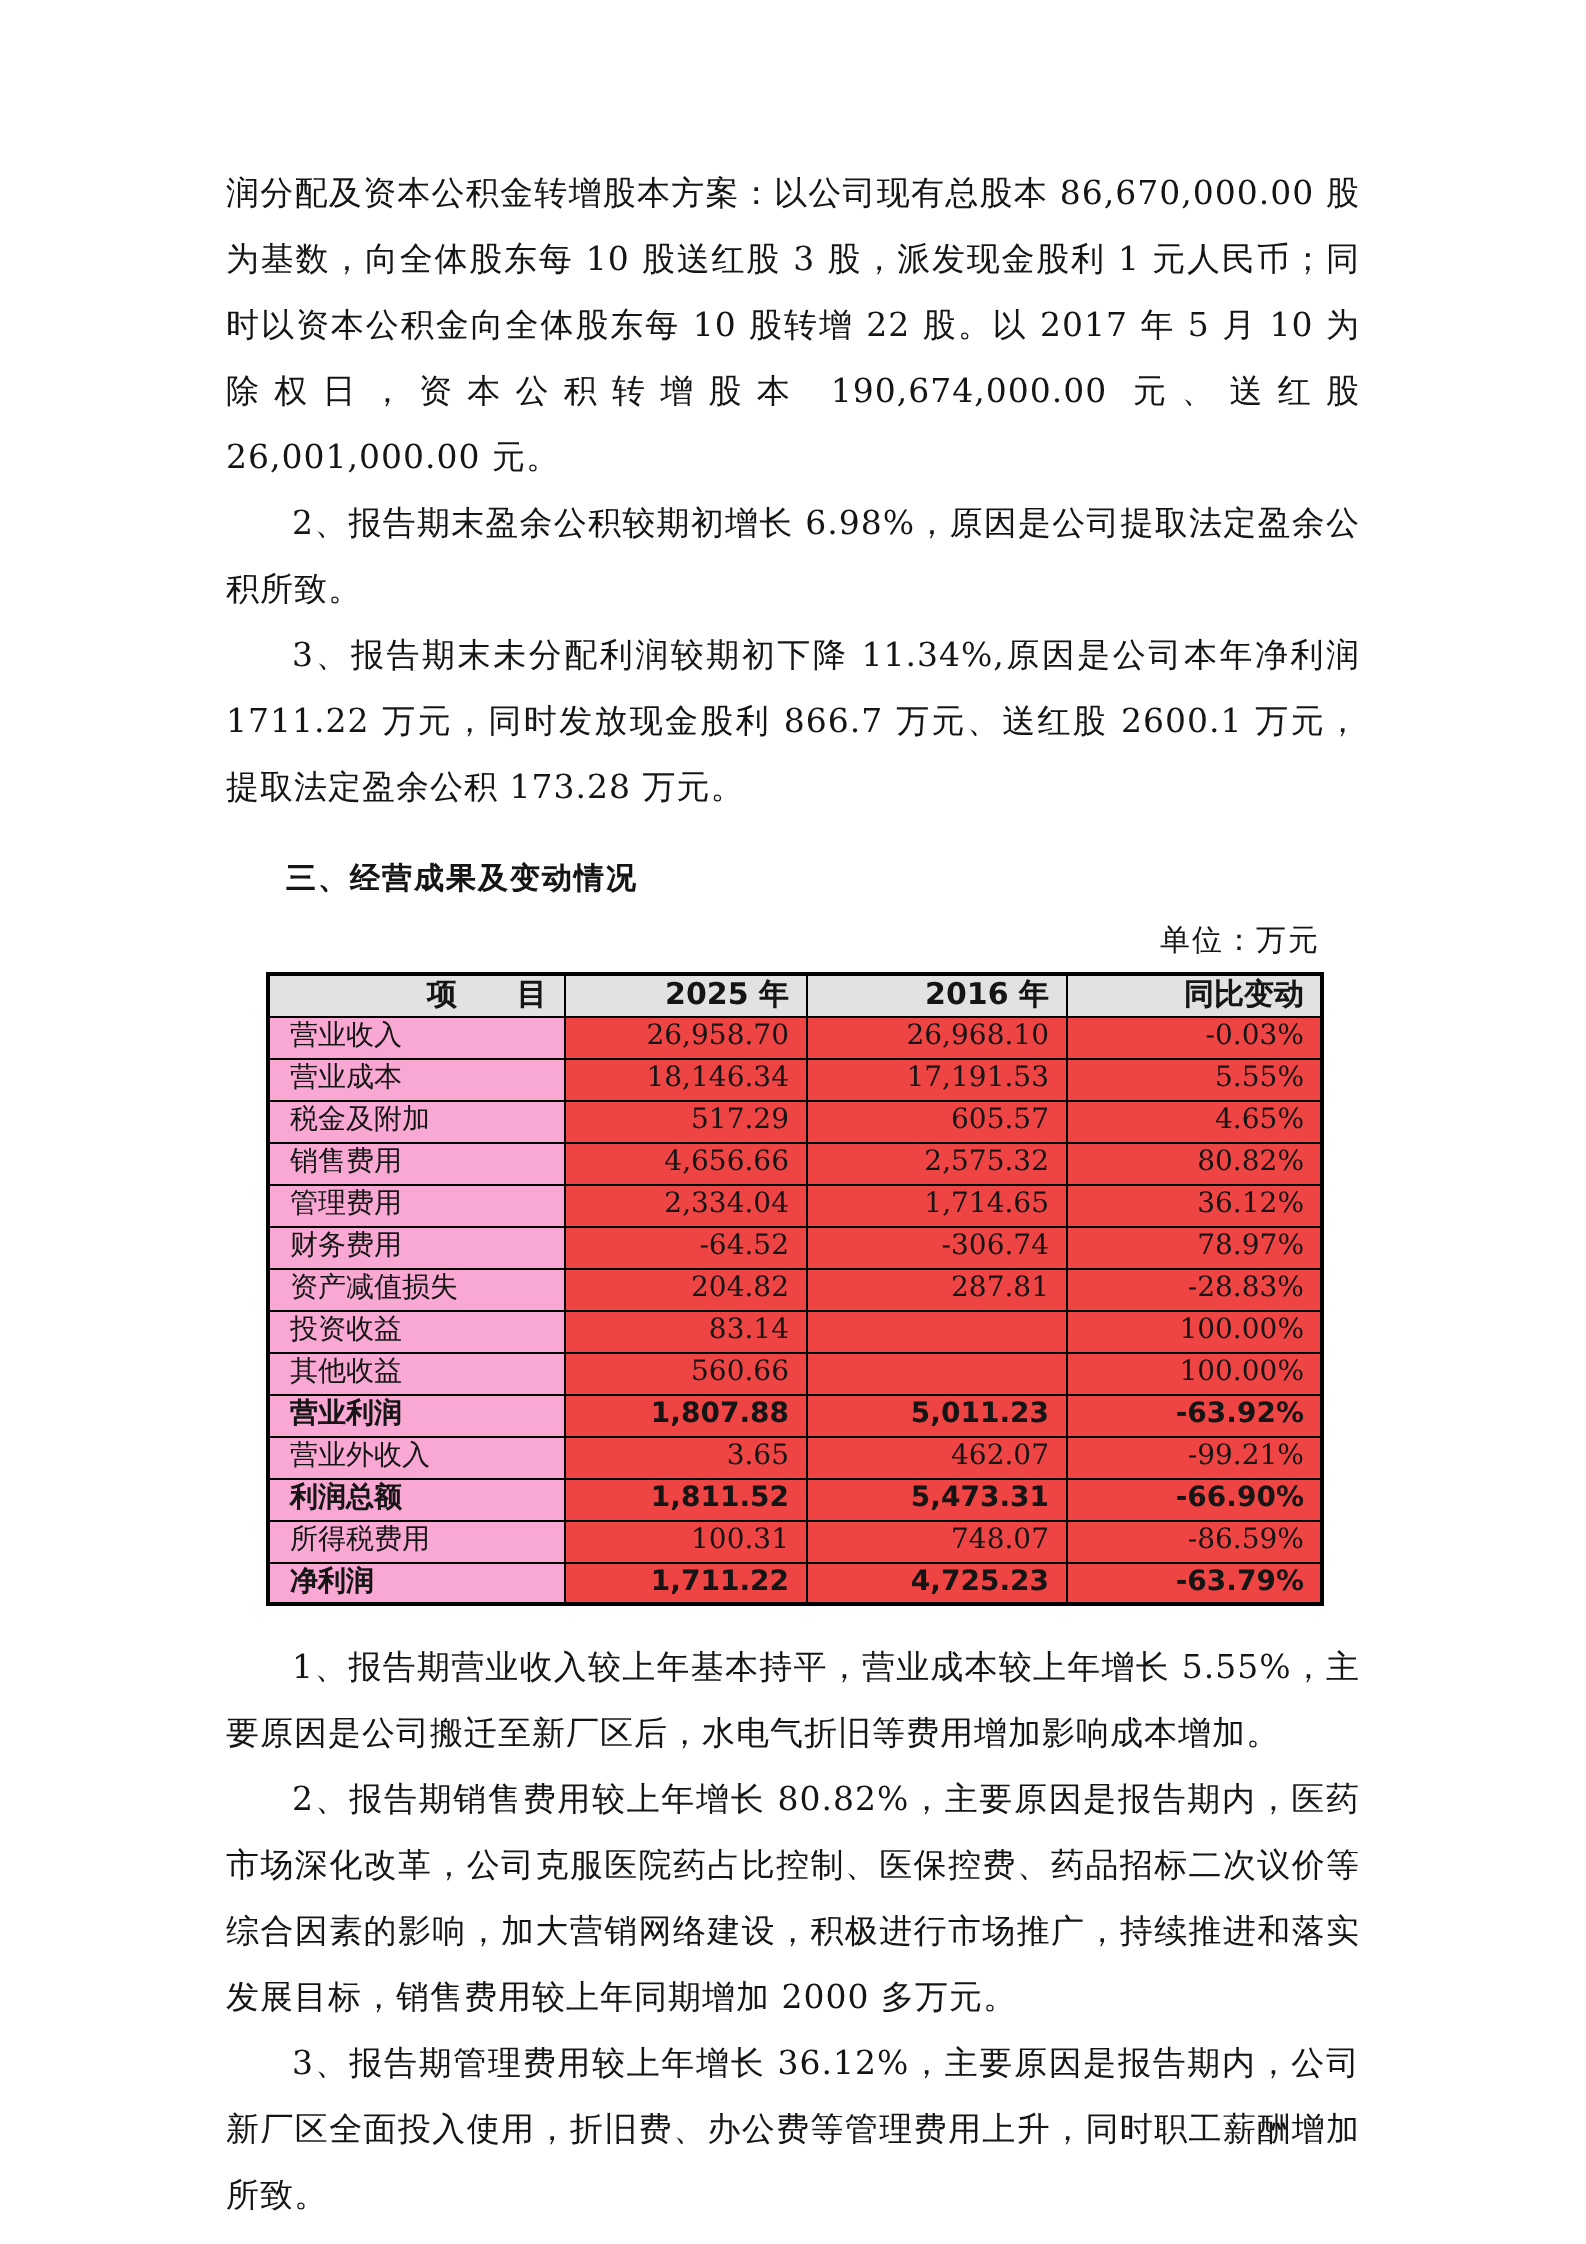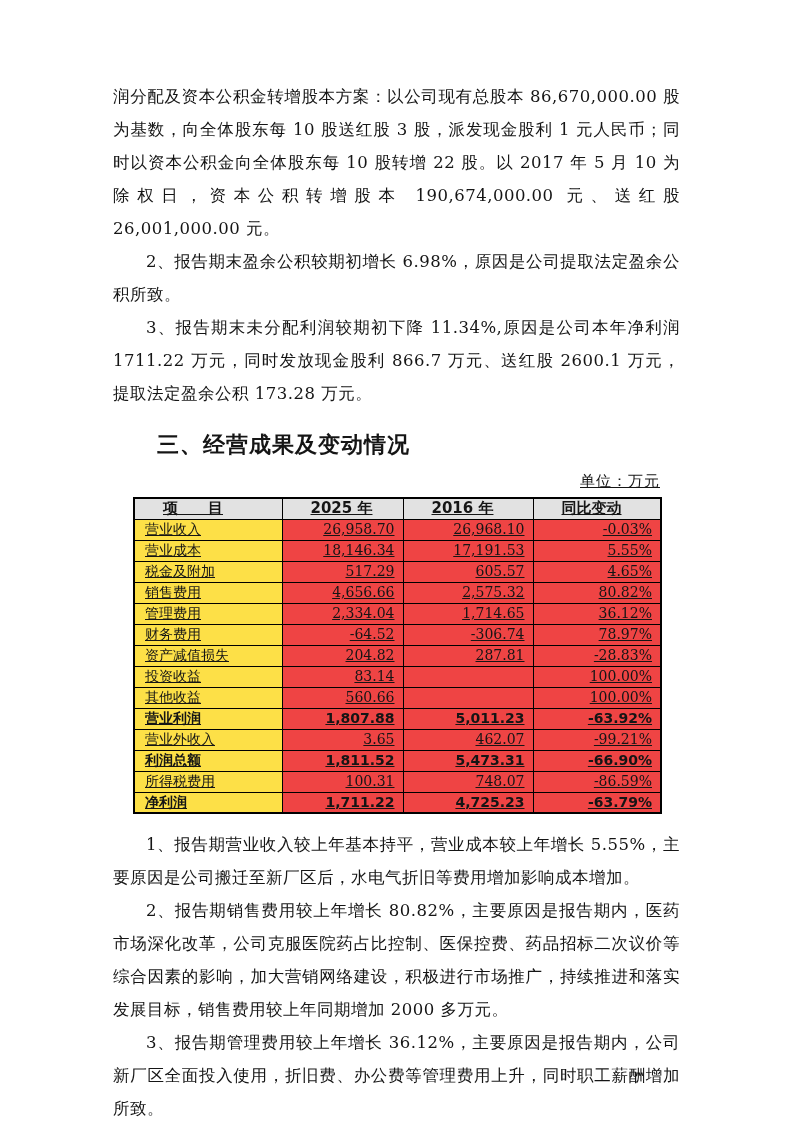--- a/index.html
+++ b/index.html
@@ -19,31 +19,30 @@
     border-radius: 17px;
   }
   .para {
     font-size: 16.5px;
     line-height: 33px;
     text-align: justify;
     letter-spacing: 0.5px;
   }
   .para.indent { text-indent: 2em; }
   .section-heading {
-    font-size: 22px;
+    font-size: 15px;
     font-weight: bold;
     font-family: "DejaVu Sans", "Liberation Sans", sans-serif;
     margin-top: 20px;
     padding-left: 2em;
     letter-spacing: 1px;
   }
   .table-wrap {
     margin-left: 20px;
     width: 527px;
-    text-decoration: underline;
   }
   .unit-label {
     text-align: right;
     font-size: 15px;
     margin-top: 12px;
     margin-bottom: 6px;
     letter-spacing: 1px;
   }
   table.fin {
     border-collapse: collapse;
@@ -56,27 +55,27 @@
     border: 1px solid #000;
     height: 21px;
     padding: 1px 8px;
     line-height: 17px;
     overflow: hidden;
     white-space: nowrap;
   }
   table.fin th {
     background: #e2e2e2;
     font-weight: bold;
-    text-align: left;
+    text-align: right;
     font-size: 15px;
     font-family: "DejaVu Sans", "Liberation Sans", sans-serif;
     padding-left: 28px;
   }
   table.fin td.item {
-    background: #fde047;
+    background: #f9a8d4;
     text-align: left;
     padding-left: 10px;
   }
   table.fin td.num {
     background: #ef4444;
     text-align: right;
   }
   tr.bold td {
     font-weight: bold;
     font-family: "DejaVu Sans", "Liberation Sans", sans-serif;

